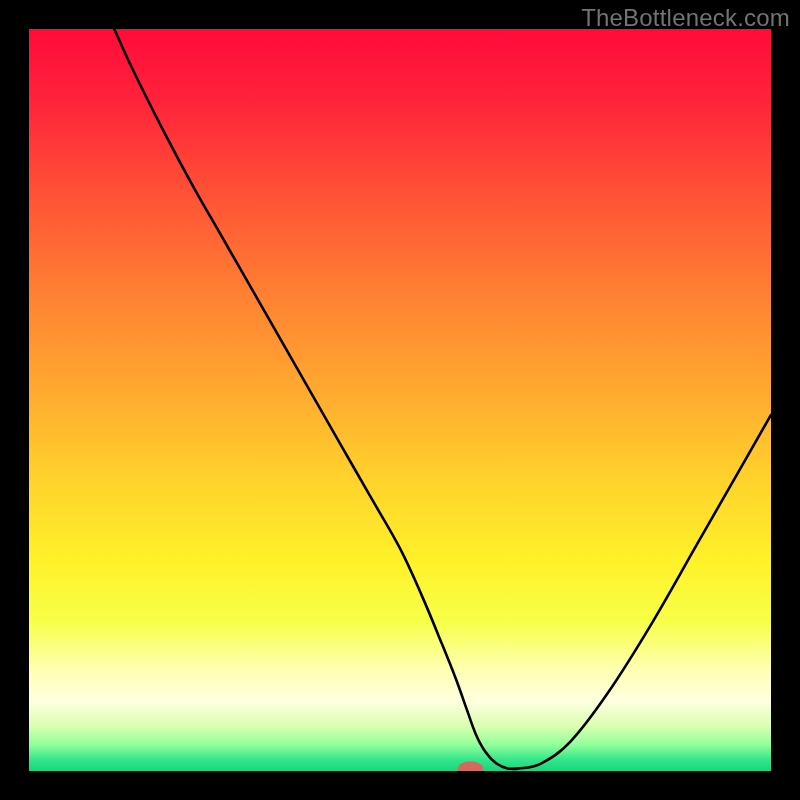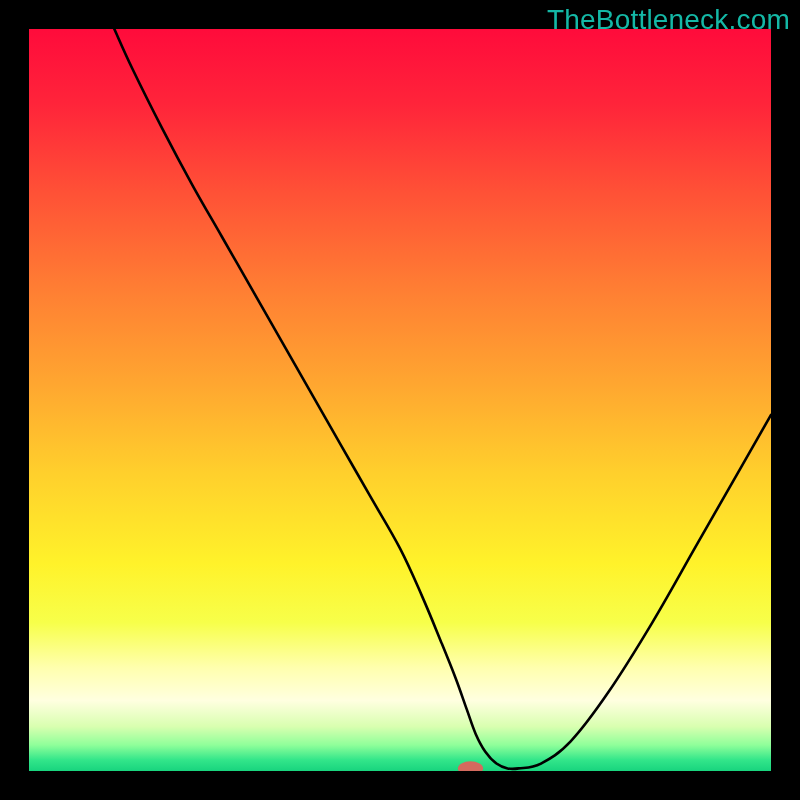--- a/index.html
+++ b/index.html
@@ -21,22 +21,22 @@
     position: absolute;
     left: 29px;
     top: 29px;
     width: 742px;
     height: 742px;
   }
   .watermark {
     position: absolute;
     top: 4px;
     right: 10px;
-    color: #14b8a6;
-    font-size: 28px;
+    color: #737373;
+    font-size: 24px;
     font-weight: 400;
     letter-spacing: 0.2px;
     z-index: 5;
   }
   svg { display: block; }
 </style>
 </head>
 <body>
 
 <div class="frame">

